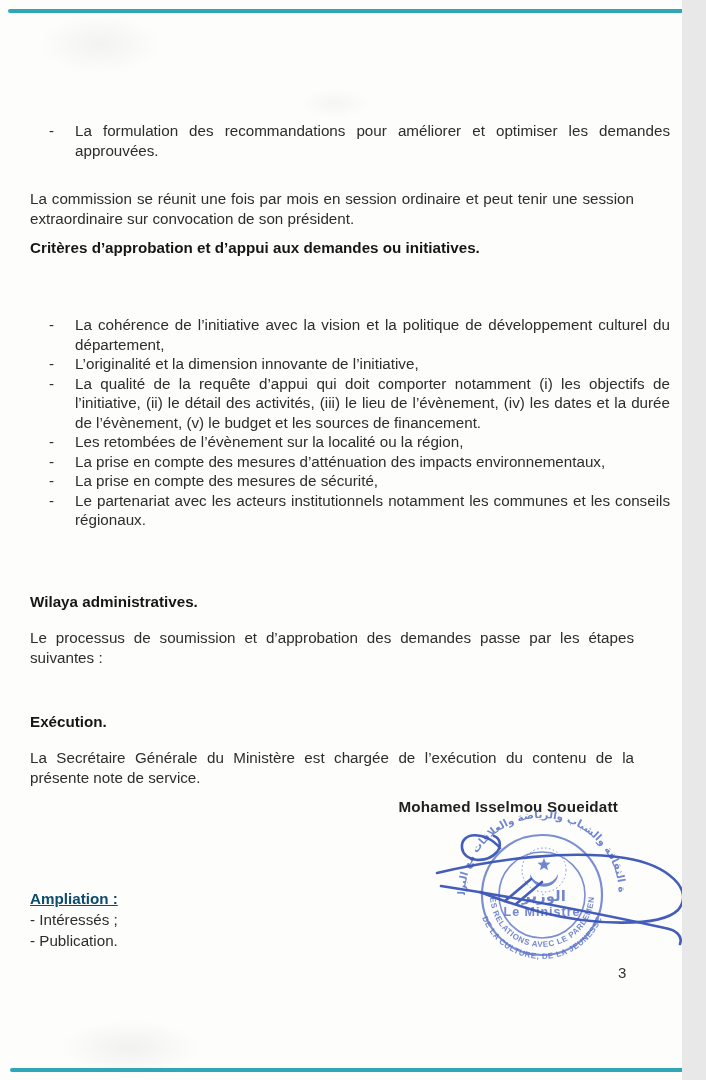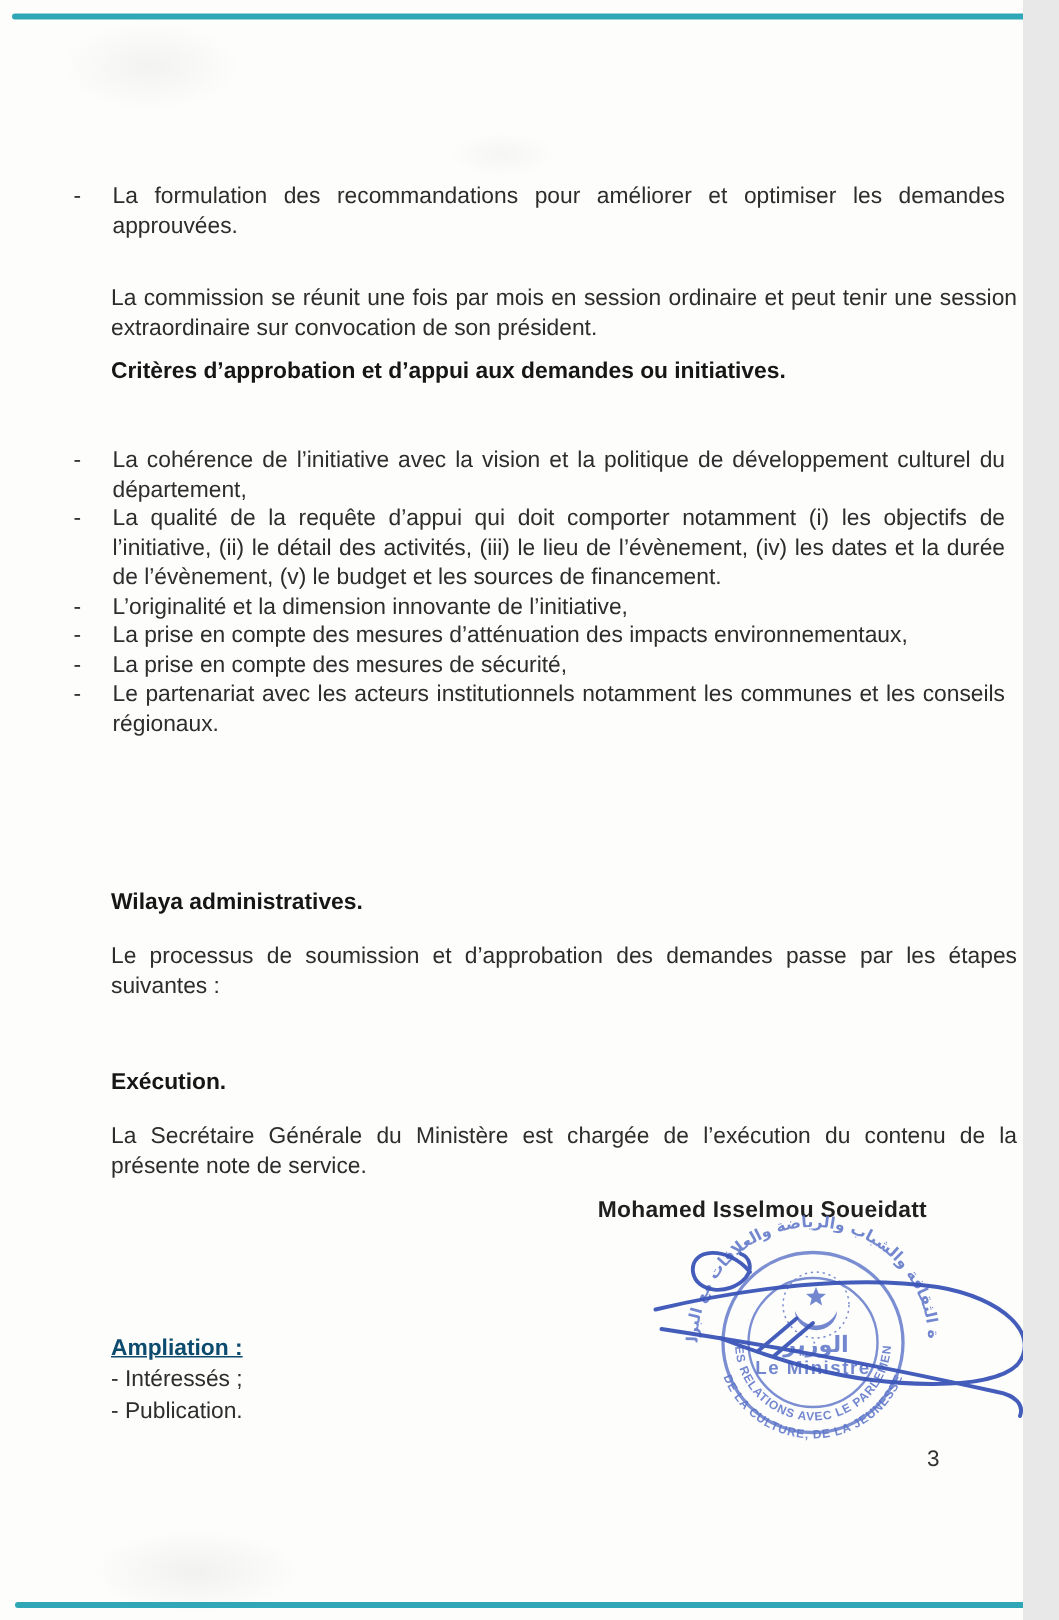--- a/index.html
+++ b/index.html
@@ -18,34 +18,34 @@
   .smudge{position:absolute;border-radius:50%;pointer-events:none;}
   .sm1{left:40px;top:14px;width:120px;height:60px;background:radial-gradient(closest-side,rgba(120,120,120,.08),rgba(0,0,0,0));}
   .sm2{left:60px;top:1020px;width:140px;height:55px;background:radial-gradient(closest-side,rgba(120,120,120,.09),rgba(0,0,0,0));}
   .sm3{left:300px;top:88px;width:70px;height:30px;background:radial-gradient(closest-side,rgba(120,120,120,.06),rgba(0,0,0,0));}
 
   
   .edge{position:absolute;background:#2fa7b7;border-radius:2px;}
   .edge.top{left:8px;top:9px;width:690px;height:4px;}
   .edge.bottom{left:10px;top:1068px;width:688px;height:4px;}
 
-  .blk{position:absolute;left:30px;margin-left:44px;}
+  .blk{position:absolute;left:30px;}
   .para{width:604px;text-align:justify;}
   .heading{font-weight:700;color:#161616;}
 
   ul.dash{list-style:none;margin:0;padding:0;width:640px;}
   ul.dash li{position:relative;padding-left:45px;text-align:justify;}
   ul.dash li::before{content:"-";position:absolute;left:19px;top:0;}
   ul.dash.bold li{font-weight:700;line-height:20px;color:#242424;}
 
   .b-intro{top:121px;}
   .p-commission{top:174px;}
   .h-criteres{top:238px;}
   .p-evaluation{top:259px;}
-  .l-criteres{top:297px;}
+  .l-criteres{top:315px;}
   .h-etapes{top:592px;}
   .p-processus{top:613px;}
   .l-steps{top:651px;}
   .h-exec{top:712px;}
   .p-exec{top:733px;}
 
   .sig-name{position:absolute;top:797px;right:64px;font-weight:700;color:#1f1f1f;letter-spacing:.2px;}
 
   .stamp-svg{position:absolute;left:412px;top:788px;overflow:visible;}
   .sign-svg{position:absolute;left:400px;top:812px;overflow:visible;}
@@ -71,22 +71,23 @@
   <ul class="dash blk b-intro">
     <li>La formulation des recommandations pour améliorer et optimiser les demandes approuvées.</li>
   </ul>
 
   <p class="blk para p-commission">La commission se réunit une fois par mois en session ordinaire et peut tenir une session extraordinaire sur convocation de son président.</p>
 
   <div class="blk heading h-criteres">Critères d’approbation et d’appui aux demandes ou initiatives.</div>
 
   <ul class="dash blk l-criteres">
     <li>La cohérence de l’initiative avec la vision et la politique de développement culturel du département,</li>
+    <li>L’originalité et la dimension innovante de l’initiative,</li>
     <li>La qualité de la requête d’appui qui doit comporter notamment (i) les objectifs de l’initiative, (ii) le détail des activités, (iii) le lieu de l’évènement, (iv) les dates et la durée de l’évènement, (v) le budget et les sources de financement.</li>
-    <li>L’originalité et la dimension innovante de l’initiative,</li>
+    <li>Les retombées de l’évènement sur la localité ou la région,</li>
     <li>La prise en compte des mesures d’atténuation des impacts environnementaux,</li>
     <li>La prise en compte des mesures de sécurité,</li>
     <li>Le partenariat avec les acteurs institutionnels notamment les communes et les conseils régionaux.</li>
   </ul>
 
   <div class="blk heading h-etapes">Wilaya administratives.</div>
   <p class="blk para p-processus">Le processus de soumission et d’approbation des demandes passe par les étapes suivantes :</p>
 
 
   <div class="blk heading h-exec">Exécution.</div>

